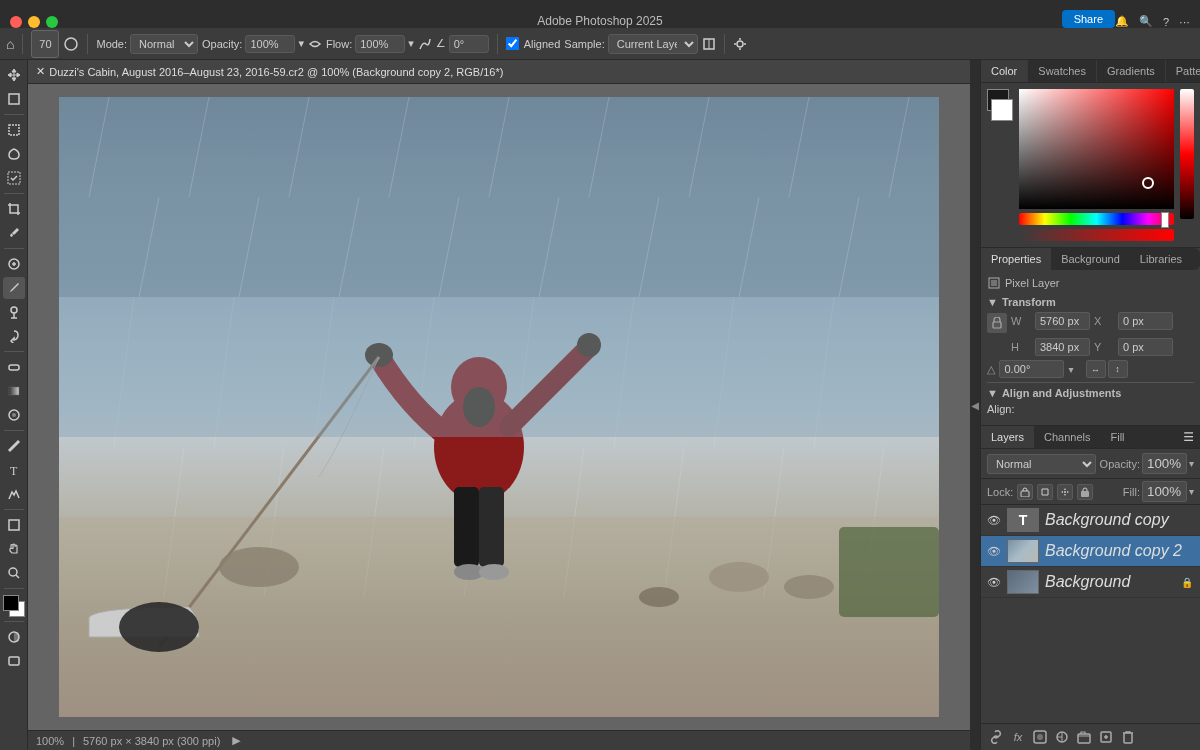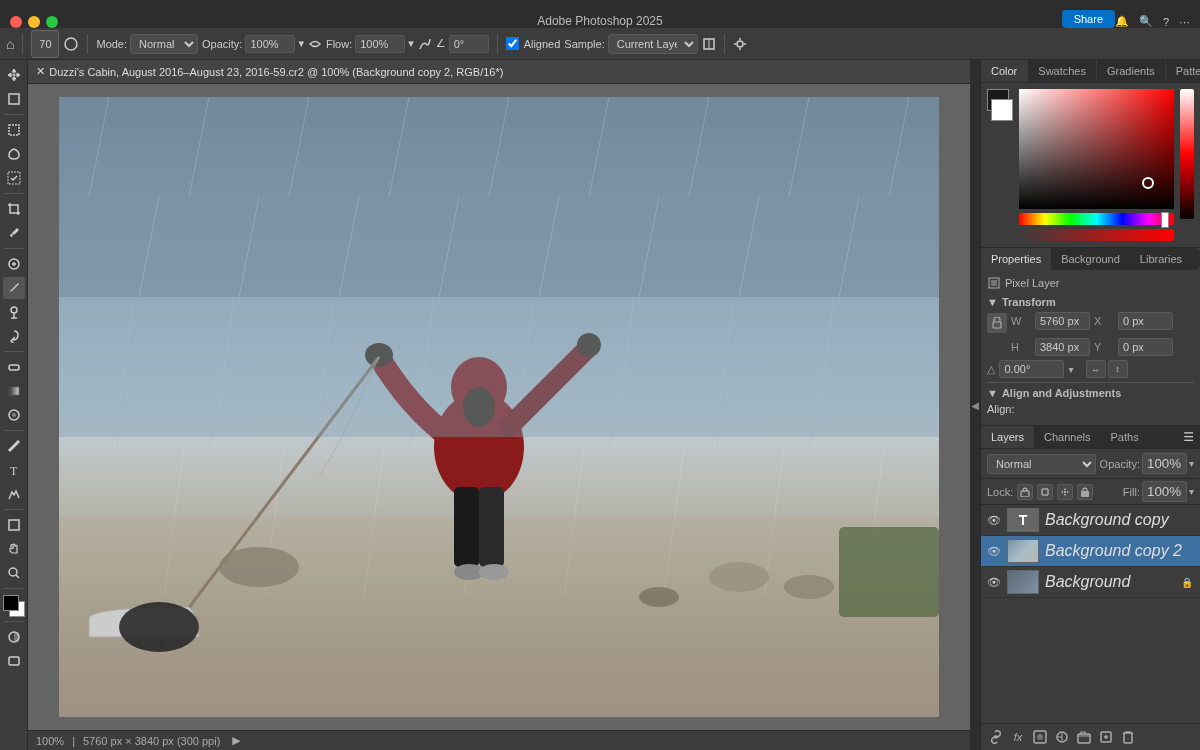--- a/index.html
+++ b/index.html
@@ -993,21 +993,21 @@
         <div class="props-row">
           <span>Align:</span>
         </div>
       </div>
     </div>
 
     <div id="layers-panel">
       <div id="layers-header">
         <div class="layers-tab active">Layers</div>
         <div class="layers-tab">Channels</div>
-        <div class="layers-tab">Paths</div>
+        <div class="layers-tab">Fill</div>
         <div style="margin-left:auto;display:flex;align-items:center;padding-right:6px;">
           <span style="font-size:12px;cursor:pointer;">☰</span>
         </div>
       </div>
       <div id="layers-controls">
         <select id="blend-mode-select">
           <option>Normal</option>
           <option>Multiply</option>
           <option>Screen</option>
           <option>Overlay</option>

